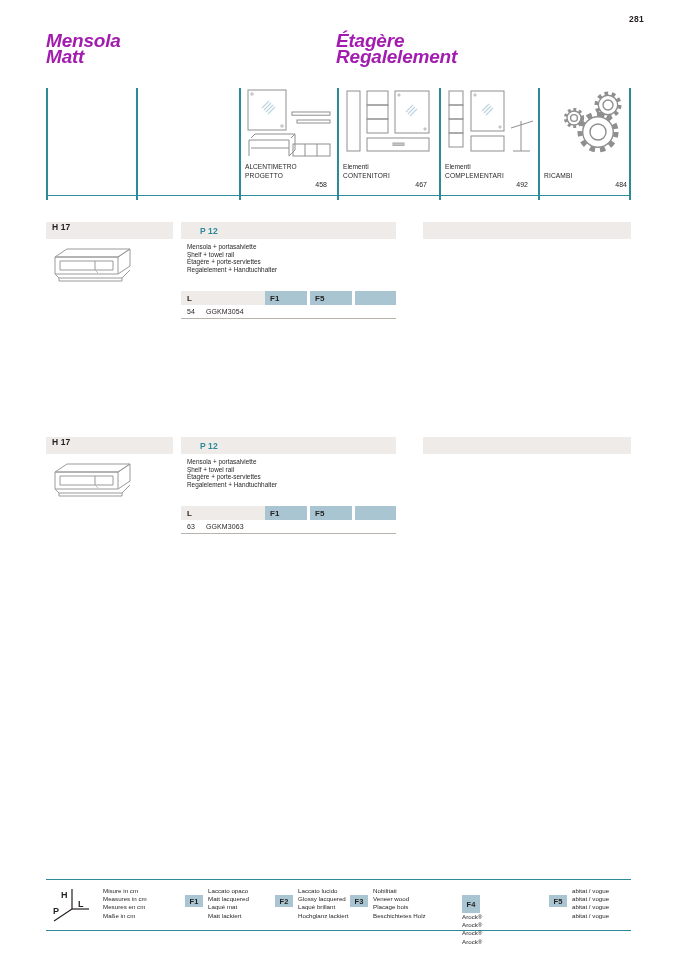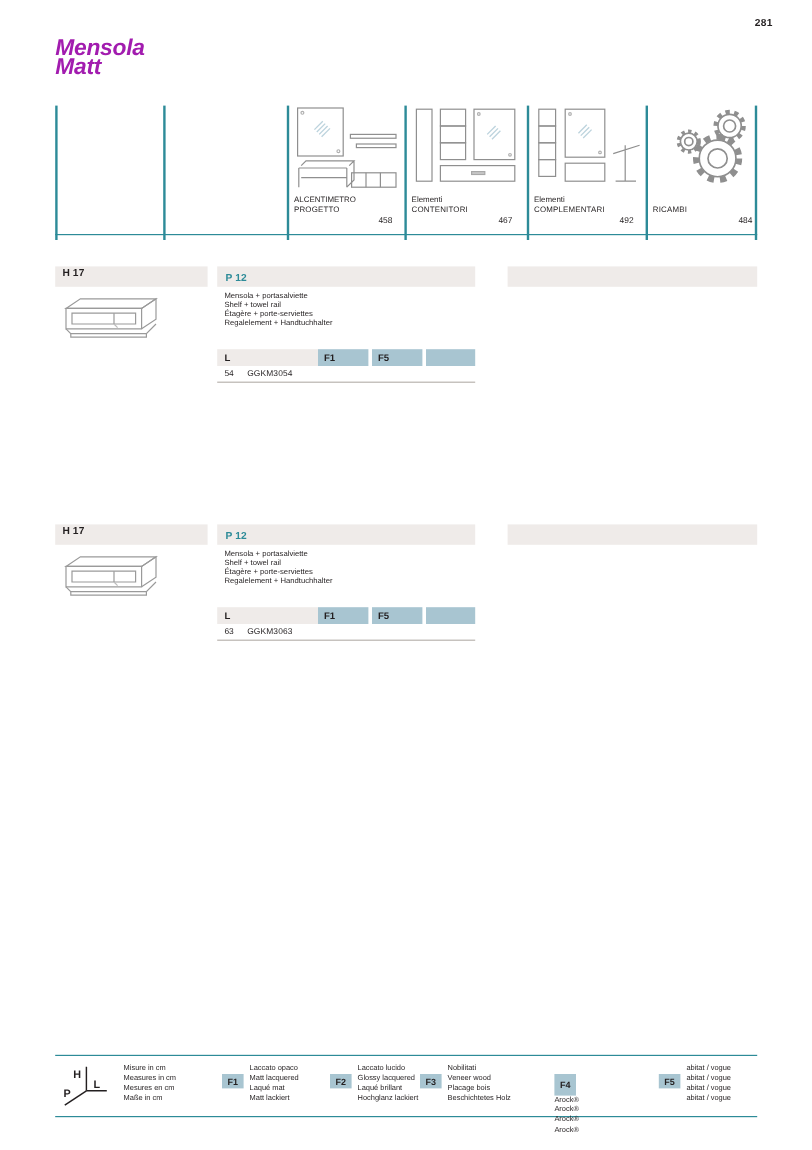--- a/index.html
+++ b/index.html
@@ -51,21 +51,21 @@
   .hbar{
     height:17px;background:#efebe9;display:flex;
     padding-left:6px;box-sizing:border-box;
   }
   .hbar span{font-size:8.5px;font-weight:700;color:#231f20;letter-spacing:.1px;}
   .thumb{position:absolute;left:5px;top:24px;width:84px;height:40px;}
 
   .pcol{position:absolute;left:135px;top:0;width:215px;}
   .pbar{
     height:17px;background:#efebe9;display:flex;align-items:center;
-    padding-left:7px;box-sizing:border-box;
+    padding-left:19px;box-sizing:border-box;
   }
   .pbar span{font-size:8.5px;font-weight:700;color:#2d8b98;letter-spacing:.1px;}
   .desc{margin-top:4px;padding-left:6px;}
   .desc div{font-size:6.4px;line-height:7.6px;color:#231f20;white-space:nowrap;}
 
   .tbl{position:absolute;left:135px;top:69px;width:215px;}
   .thead{display:flex;height:14px;}
   .th{display:flex;align-items:center;box-sizing:border-box;}
   .th-l{flex:0 0 84px;background:#efebe9;padding-left:6px;}
   .th-l span{font-size:8px;font-weight:700;color:#231f20;}
@@ -100,20 +100,24 @@
 </head>
 <body>
 
 <div class="page">
 
   <div class="page-number">281</div>
 
   <div class="title-left">
     <div class="title-line">Mensola</div>
     <div class="title-line">Matt</div>
+  </div>
+  <div class="title-right">
+    <div class="title-line">Étagère</div>
+    <div class="title-line">Regalelement</div>
   </div>
 
   <div class="nav">
     <div class="nav-rule"></div>
 
     <div class="nav-div" style="left:0px;"></div>
     <div class="nav-div" style="left:90px;"></div>
     <div class="nav-div" style="left:193px;"></div>
     <div class="nav-div" style="left:291px;"></div>
     <div class="nav-div" style="left:393px;"></div>

